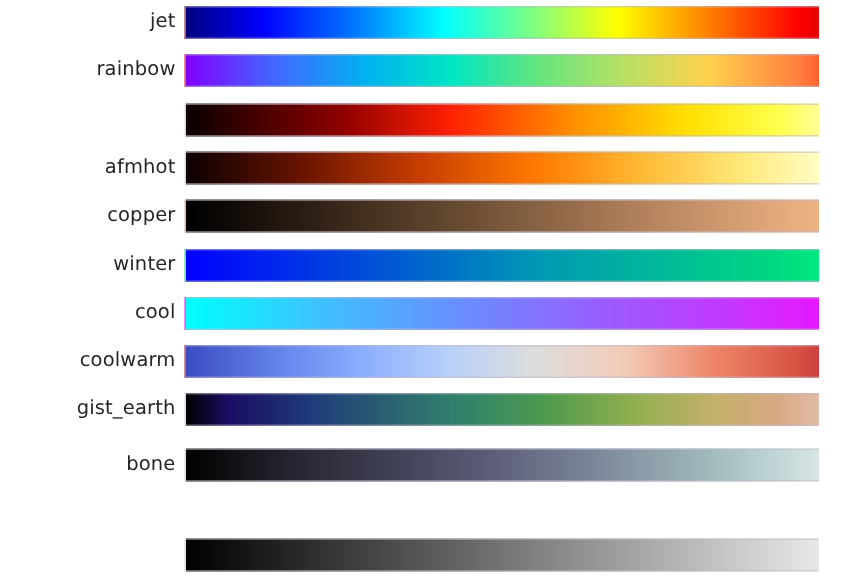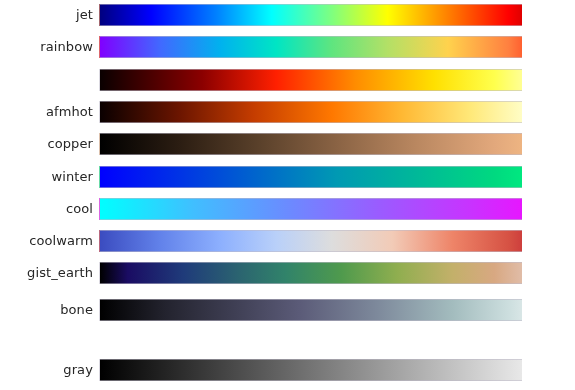--- a/index.html
+++ b/index.html
@@ -7,20 +7,21 @@
     padding: 0;
     background: #ffffff;
   }
   #page {
     position: relative;
     width: 522px;
     height: 390px;
     background: #ffffff;
     overflow: hidden;
     font-family: "DejaVu Sans", "Liberation Sans", sans-serif;
+    margin-left: 24px;
   }
   .cmap-row {
     position: absolute;
     left: 0;
     width: 575px;
     height: 22px;
     display: flex;
     align-items: center;
   }
   .cmap-label {
@@ -105,18 +106,17 @@
         <div class="cmap-bar" style="background: linear-gradient(to right, rgb(0, 0, 0) 0%, rgb(26, 12, 99) 6%, rgb(31, 59, 122) 18%, rgb(43, 100, 112) 30%, rgb(49, 131, 106) 40%, rgb(79, 154, 77) 52%, rgb(143, 174, 79) 64%, rgb(195, 176, 106) 76%, rgb(216, 168, 130) 85%, rgb(227, 195, 180) 93%, rgb(255, 255, 255) 100%);"></div>
       </div>
     </div>
     <div class="cmap-row" style="top: 299px;">
       <div class="cmap-label">bone</div>
       <div class="cmap-bar-wrap" style="width: 466px; height: 22px; left: 99px;">
         <div class="cmap-bar" style="background: linear-gradient(to right, rgb(0, 0, 0) 0%, rgb(35, 35, 46) 14%, rgb(63, 63, 84) 29%, rgb(91, 91, 120) 43%, rgb(126, 138, 156) 60%, rgb(163, 188, 190) 76%, rgb(204, 222, 222) 88%, rgb(255, 255, 255) 100%);"></div>
       </div>
     </div>
     <div class="cmap-row" style="top: 359.3px;">
-      <div class="cmap-label">gray</div>
       <div class="cmap-bar-wrap" style="width: 466px; height: 22px; left: 99px;">
         <div class="cmap-bar" style="background: linear-gradient(to right, rgb(0, 0, 0) 0%, rgb(255, 255, 255) 100%);"></div>
       </div>
     </div>
   </div>
 
 </body></html>

